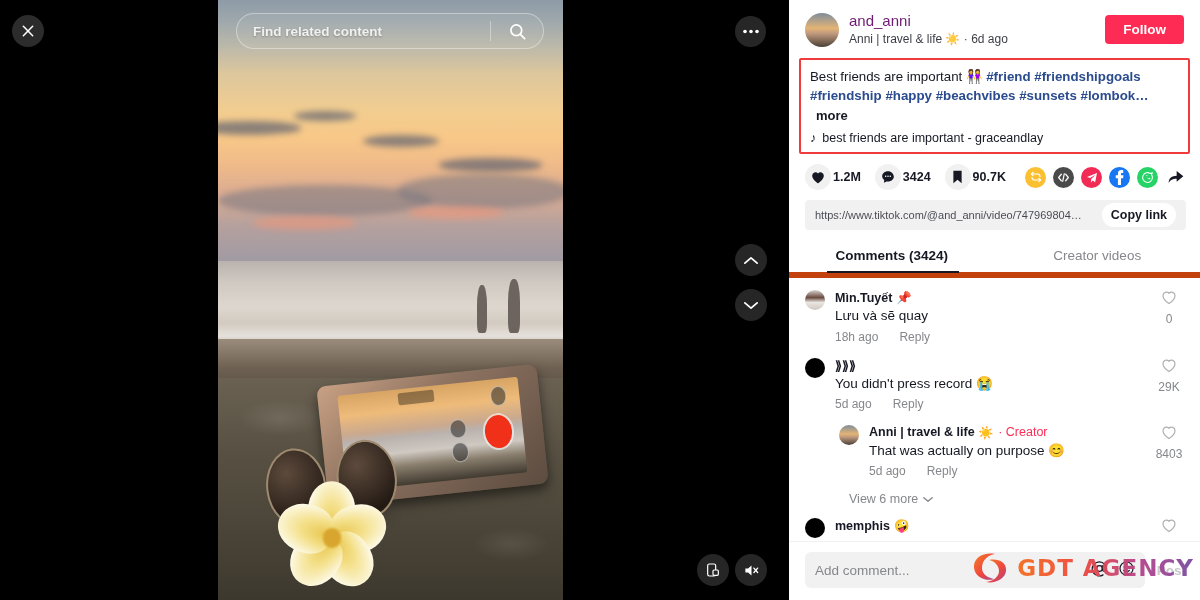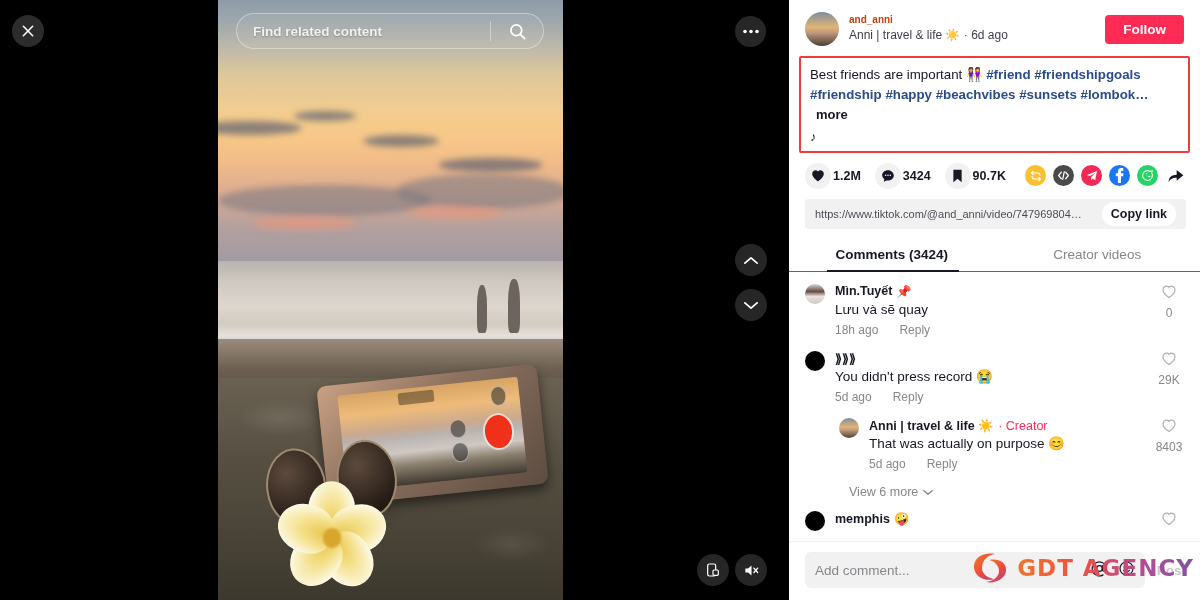--- a/index.html
+++ b/index.html
@@ -161,21 +161,21 @@
   }
   .avatar {
     width:34px; height:34px; border-radius:50%;
     flex:0 0 34px; overflow:hidden; position:relative;
     background: linear-gradient(to bottom,#7f8d9c 0%, #e3b475 45%, #c09a7e 60%, #4b4036 100%);
   }
   .avatar.small { width:20px; height:20px; flex:0 0 20px; }
   .avatar.dark { background:#000; }
   .avatar.girl { background: linear-gradient(to bottom,#d8d4d2 0%, #6b4b40 38%, #e9e5e1 62%, #cfc7c1 100%); }
   .author-meta { flex:1; margin-left:10px; min-width:0; }
-  .author-name { font-size:10px; font-weight:700; color:#c2410c; line-height:1.25; }
+  .author-name { font-size:15px; font-weight:400; color:#701a75; line-height:1.25; }
   .author-sub { font-size:12px; color:#161823; opacity:.85; line-height:1.4; }
   .follow-btn {
     background:#fe2c55; color:#fff;
     border:none; border-radius:4px;
     font-size:13.5px; font-weight:700;
     padding:7px 18px; cursor:pointer;
     font-family:"Liberation Sans", sans-serif;
   }
 
   .caption-box {
@@ -218,21 +218,21 @@
     white-space:nowrap; overflow:hidden; text-overflow:ellipsis;
   }
   .copy-link {
     font-size:12.5px; font-weight:700; color:#161823;
     background:#fff; border:none; padding:5px 9px; border-radius:12px; cursor:pointer;
     font-family:"Liberation Sans", sans-serif;
   }
 
   .tabs {
     display:flex; margin-top:11px;
-    border-bottom:1px solid #c2410c; position:relative;
+    border-bottom:6px solid #c2410c; position:relative;
   }
   .tab {
     flex:1; text-align:center; padding:7px 0 9px;
     font-size:13.5px; color:#86878b; cursor:pointer;
   }
   .tab.active { color:#161823; font-weight:700; }
   .tab-underline {
     position:absolute; bottom:-1px; left:38px;
     width:132px; height:2px; background:#161823;
   }
@@ -408,20 +408,21 @@
         <span class="tag">#friendshipgoals</span>
         <span class="tag">#friendship</span>
         <span class="tag">#happy</span>
         <span class="tag">#beachvibes</span>
         <span class="tag">#sunsets</span>
         <span class="tag">#lombok…</span>
         <span class="more-link">more</span>
       </div>
       <div class="music-row">
         <span>♪</span>
+        <span>best friends are important - graceandlay</span>
       </div>
     </div>
 
     <div class="stats-row">
       <div class="stat">
         <div class="stat-ico">
           <svg width="14" height="13" viewBox="0 0 24 22" fill="#161823">
             <path d="M12 21S2 14.5 2 7.8A5.8 5.8 0 0 1 12 4a5.8 5.8 0 0 1 10 3.8C22 14.5 12 21 12 21z"></path>
           </svg>
         </div>

